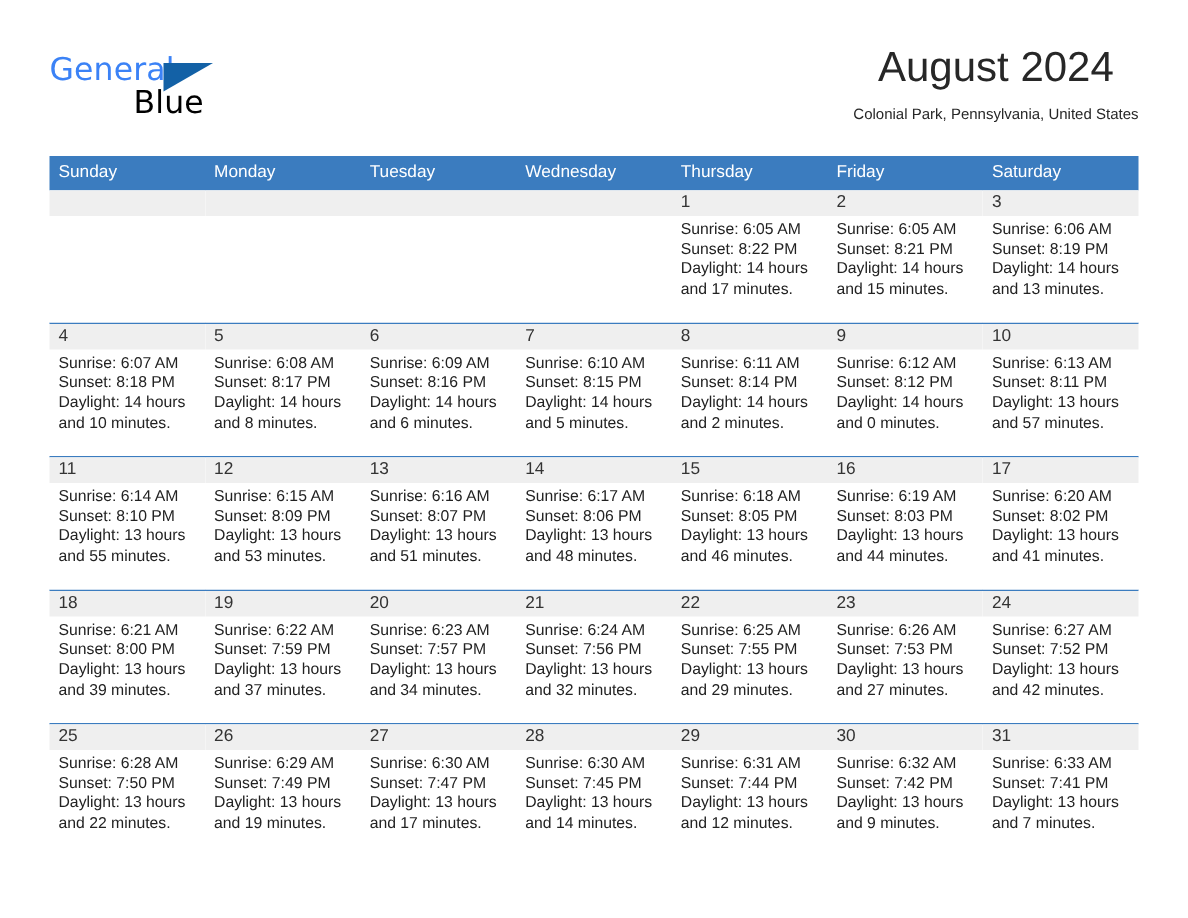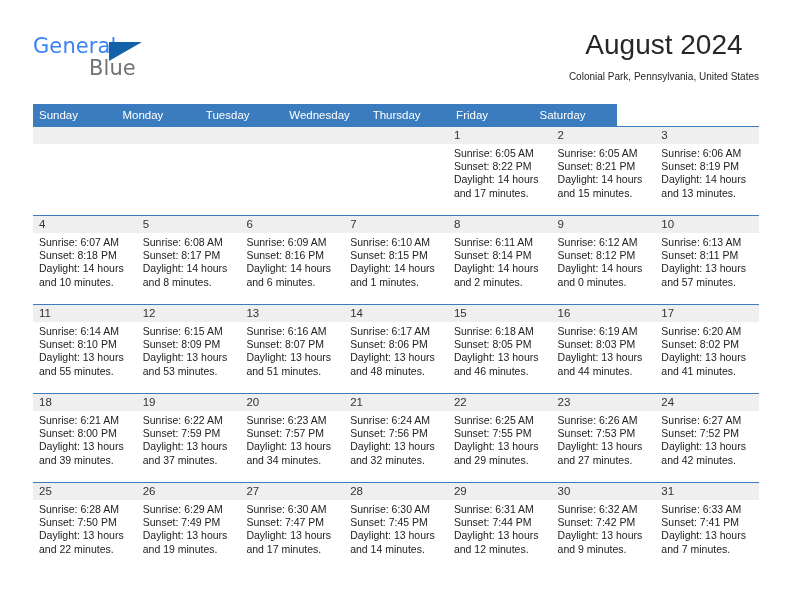--- a/index.html
+++ b/index.html
@@ -39,21 +39,21 @@
     left: 0; top: 0;
     font-size: 21px;
     color: #3b82f6;
     letter-spacing: 0.1px;
     font-family: "DejaVu Sans", sans-serif;
   }
   .logo-blue {
     position: absolute;
     left: 56px; top: 22px;
     font-size: 21px;
-    color: #737373;
+    color: #000000;
     letter-spacing: 0.1px;
     font-family: "DejaVu Sans", sans-serif;
   }
   .logo-triangle {
     position: absolute;
     left: 76px;
     top: 8px;
     width: 0;
     height: 0;
     border-left: 33px solid #1361a6;
@@ -86,21 +86,21 @@
   
   .calendar {
     position: absolute;
     left: 33px;
     top: 104px;
     width: 726px;
   }
 
   .weekday-row {
     display: flex;
-    width: 584px;
+    width: 726px;
     height: 22px;
     background: #3b7cbf;
   }
   .weekday {
     flex: 1 1 0;
     color: #ffffff;
     font-size: 11.5px;
     line-height: 22px;
     padding-left: 6px;
     box-sizing: border-box;
@@ -284,21 +284,21 @@
             <div>Daylight: 14 hours</div>
             <div>and 6 minutes.</div>
           </div>
         </div>
         <div class="day-cell">
           <div class="day-number">7</div>
           <div class="day-info">
             <div>Sunrise: 6:10 AM</div>
             <div>Sunset: 8:15 PM</div>
             <div>Daylight: 14 hours</div>
-            <div>and 1 minutes.</div>
+            <div>and 5 minutes.</div>
           </div>
         </div>
         <div class="day-cell">
           <div class="day-number">8</div>
           <div class="day-info">
             <div>Sunrise: 6:11 AM</div>
             <div>Sunset: 8:14 PM</div>
             <div>Daylight: 14 hours</div>
             <div>and 2 minutes.</div>
           </div>

